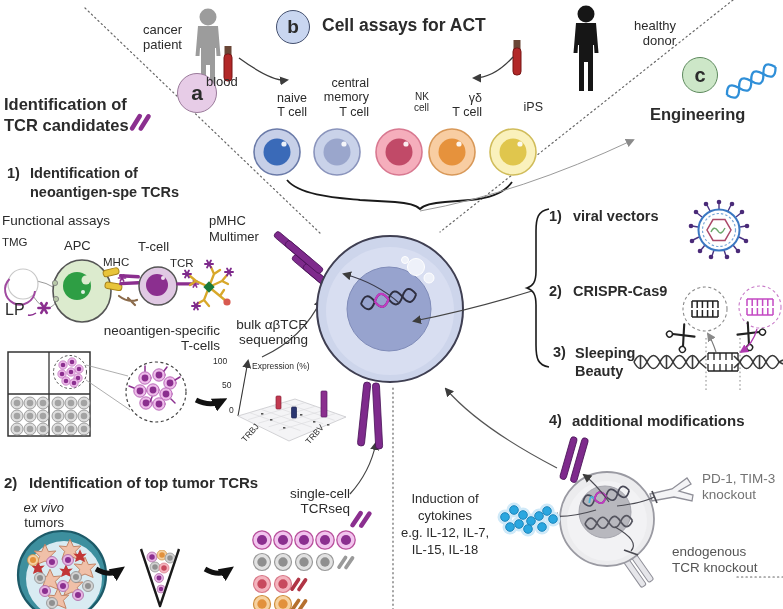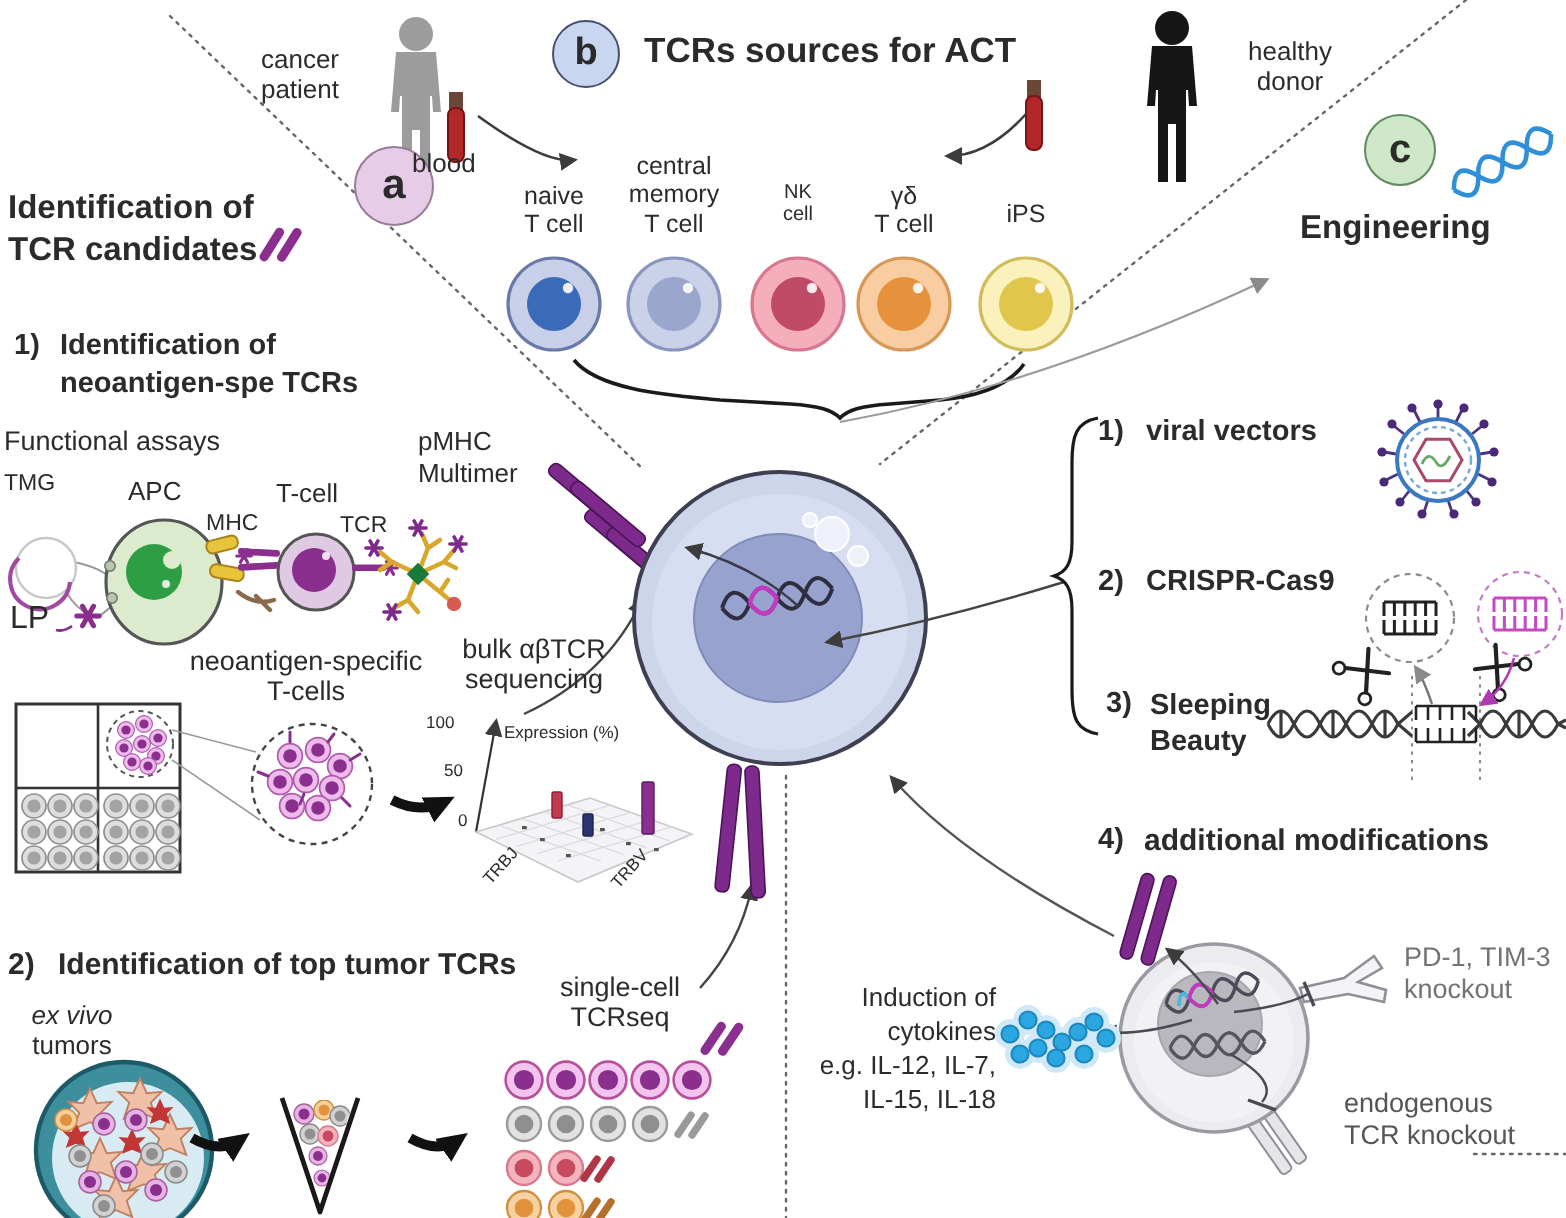--- a/index.html
+++ b/index.html
@@ -1,20 +1,20 @@
 <!DOCTYPE html>
 <html><head>
 <meta charset="utf-8">
 <style>
   html,body{margin:0;padding:0;background:#fff}
   .canvas{position:relative;width:783px;height:609px;background:#fff;overflow:hidden;
           font-family:"Liberation Sans",sans-serif;color:#2b2b2b}
   svg.art{position:absolute;left:0;top:0}
   .t{position:absolute;line-height:1.14;white-space:nowrap}
-  .c{text-align:center}.r{text-align:right}
+  .c{text-align:right}.r{text-align:center}
   .b{font-weight:bold}
   .ln{display:block}
   .it{font-style:italic}
   .badge{position:absolute;border-radius:50%;display:flex;align-items:center;justify-content:center;
          font-weight:bold;box-sizing:border-box}
   .badge-a{background:#e7cce7;border:1.6px solid #9a7a9a}
   .badge-b{background:#c9d6f0;border:1.8px solid #44506e}
   .badge-c{background:#cde7c8;border:1.6px solid #5e8a5e}
   .co{fill:var(--o,#eee);stroke:var(--s,#999);stroke-width:1.4px}
   .ci{fill:var(--i,#777)}
@@ -480,21 +480,21 @@
 <div class="badge badge-a" style="left:177px;top:73px;width:40px;height:40px;font-size:21px">
       <span>a</span>
     </div>
 <div class="badge badge-b" style="left:276px;top:10px;width:34px;height:34px;font-size:19px">
       <span>b</span>
     </div>
 <div class="badge badge-c" style="left:682px;top:57px;width:36px;height:36px;font-size:20px">
       <span>c</span>
     </div>
 
-<div class="t b" style="left:322px;top:16px;font-size:17.5px">TCRs sources for ACT</div>
+<div class="t b" style="left:322px;top:16px;font-size:17.5px">Cell assays for ACT</div>
 <div class="t c" style="left:118px;top:23px;width:64px;font-size:13px">
   <span class="ln">cancer</span>
       <span class="ln">patient</span>
 </div>
 <div class="t" style="left:206px;top:75px;font-size:13px">blood</div>
 <div class="t c" style="left:614px;top:19px;width:62px;font-size:13px">
   <span class="ln">healthy</span>
       <span class="ln">donor</span>
 </div>
 

